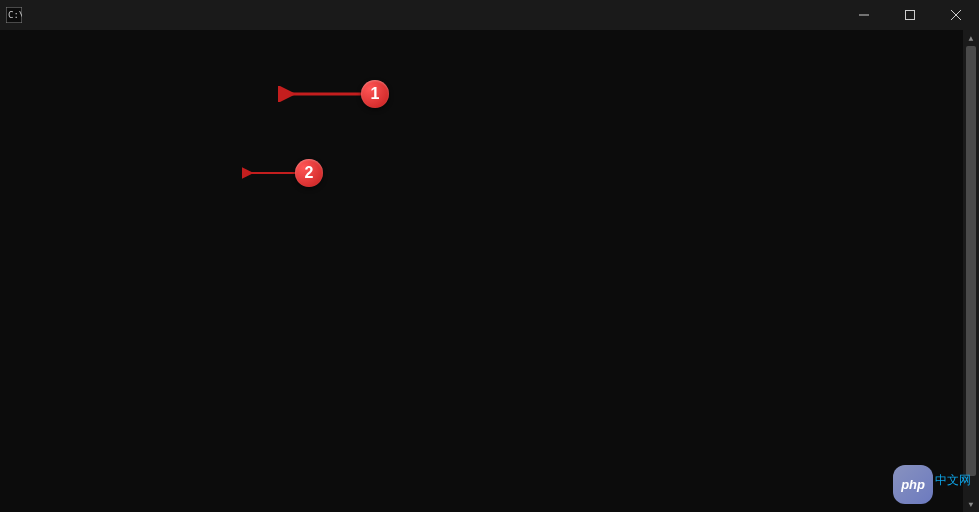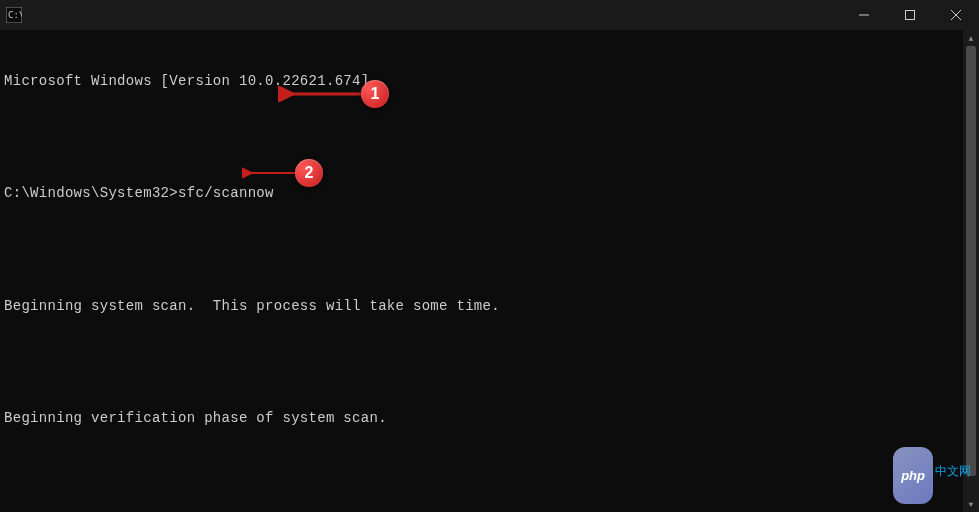--- a/index.html
+++ b/index.html
@@ -109,21 +109,21 @@
       align-items: center;
       gap: 2px;
       font-family: Arial, sans-serif;
       font-size: 12px;
       color: #999;
     }
     .watermark-logo {
       background: linear-gradient(135deg, #8892bf, #6c7abf);
       color: #fff;
       font-weight: bold;
-      padding: 21px 8px;
+      padding: 12px 8px;
       border-radius: 12px;
       font-size: 13px;
       font-style: italic;
       margin-top: 8px;
     }
     .watermark-text {
       color: #0ea5e9;
     }
     .scrollbar-v {
       position: absolute;
@@ -182,27 +182,23 @@
     <div class="window-btn close">
       <svg width="10" height="10" viewBox="0 0 10 10">
           <line x1="0" y1="0" x2="10" y2="10" stroke="#ccc" stroke-width="1"></line>
           <line x1="10" y1="0" x2="0" y2="10" stroke="#ccc" stroke-width="1"></line>
         </svg>
     </div>
   </div>
 </div>
 
 <div class="terminal">
-  <div class="terminal-line">Microsoft Windows [Version 10.0.22621.674]</div>
   <div class="terminal-line"></div>
-  <div class="terminal-line"><span class="prompt-cmd">C:\Windows\System32&gt;</span><span class="prompt-cmd">sfc/scannow</span></div>
   <div class="terminal-line"></div>
-  <div class="terminal-line">Beginning system scan.  This process will take some time.</div>
   <div class="terminal-line"></div>
-  <div class="terminal-line">Beginning verification phase of system scan.</div>
   
   
   
   
   
 </div>
 
 <div class="annotation annotation-1">
   <svg class="arrow-svg" viewBox="0 0 85 16">
     <defs>

